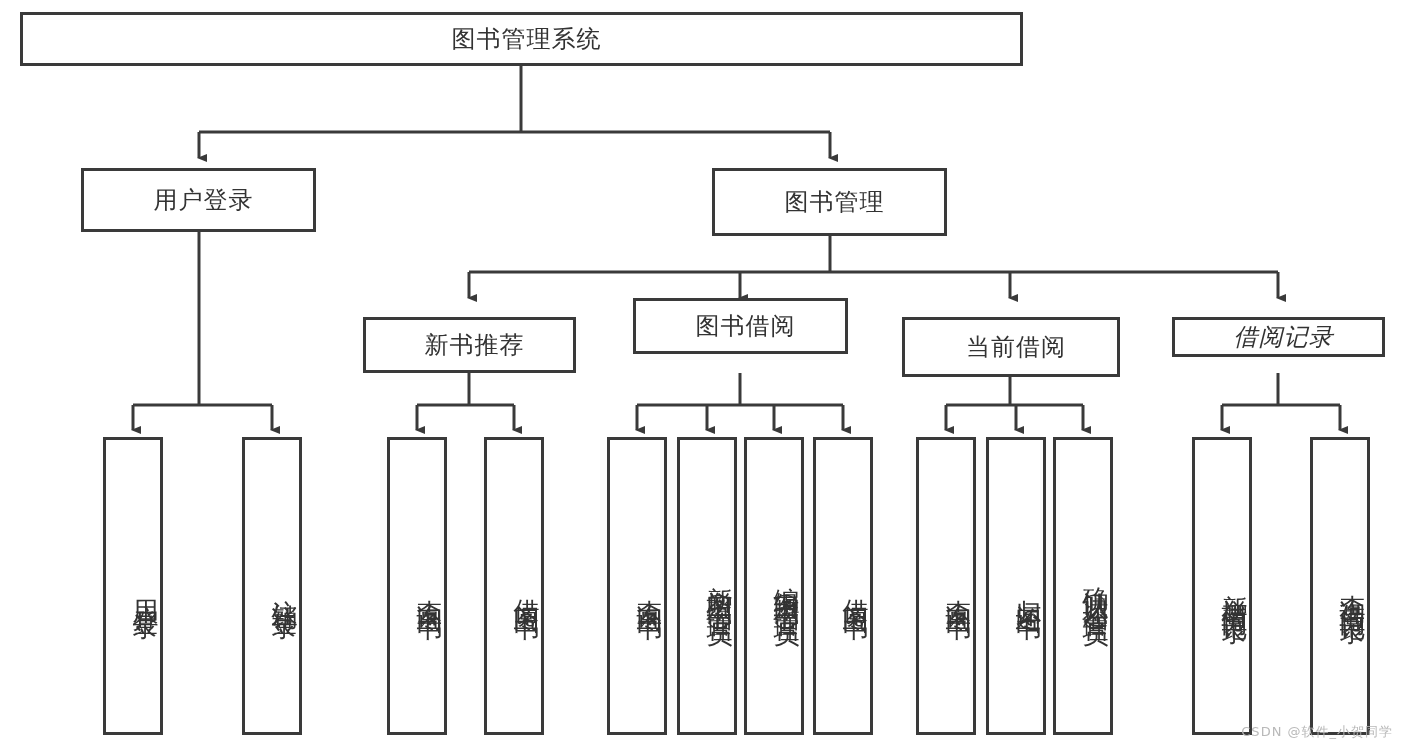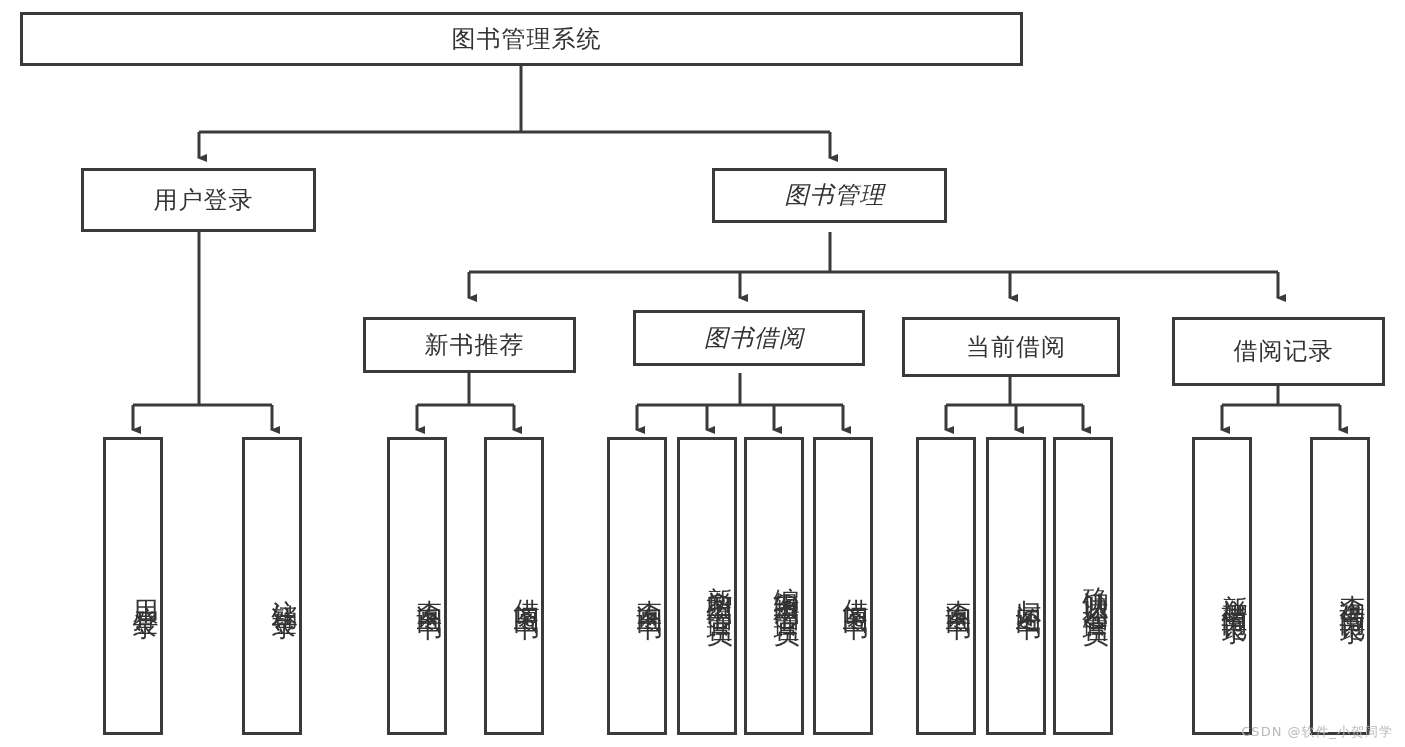--- a/index.html
+++ b/index.html
@@ -120,34 +120,34 @@
     </g>
   </svg>
 
   <div class="node horiz" style="left:20px; top:12px; width:1003px; height:54px;">
     <span>图书管理系统</span>
   </div>
 
   <div class="node horiz" style="left:81px; top:168px; width:235px; height:64px;">
     <span>用户登录</span>
   </div>
-  <div class="node horiz" style="left:712px; top:168px; width:235px; height:55px;font-style:italic;">
+  <div class="node horiz" style="left:712px; top:168px; width:235px; height:68px;">
     <span>图书管理</span>
   </div>
 
   <div class="node horiz" style="left:363px; top:317px; width:213px; height:56px;font-family:Liberation Serif, serif;">
     <span>新书推荐</span>
   </div>
-  <div class="node horiz" style="left:633px; top:310px; width:232px; height:56px;font-style:italic;">
+  <div class="node horiz" style="left:633px; top:298px; width:215px; height:56px;">
     <span>图书借阅</span>
   </div>
   <div class="node horiz" style="left:902px; top:317px; width:218px; height:60px;">
     <span>当前借阅</span>
   </div>
-  <div class="node horiz" style="left:1172px; top:317px; width:213px; height:69px;">
+  <div class="node horiz" style="left:1172px; top:317px; width:213px; height:40px;font-style:italic;">
     <span>借阅记录</span>
   </div>
 
   <div class="node vert" style="left:103px; top:437px; width:60px; height:298px;">
     <span>用户登录</span>
   </div>
   <div class="node vert" style="left:242px; top:437px; width:60px; height:298px;">
     <span>注销登录</span>
   </div>
 

